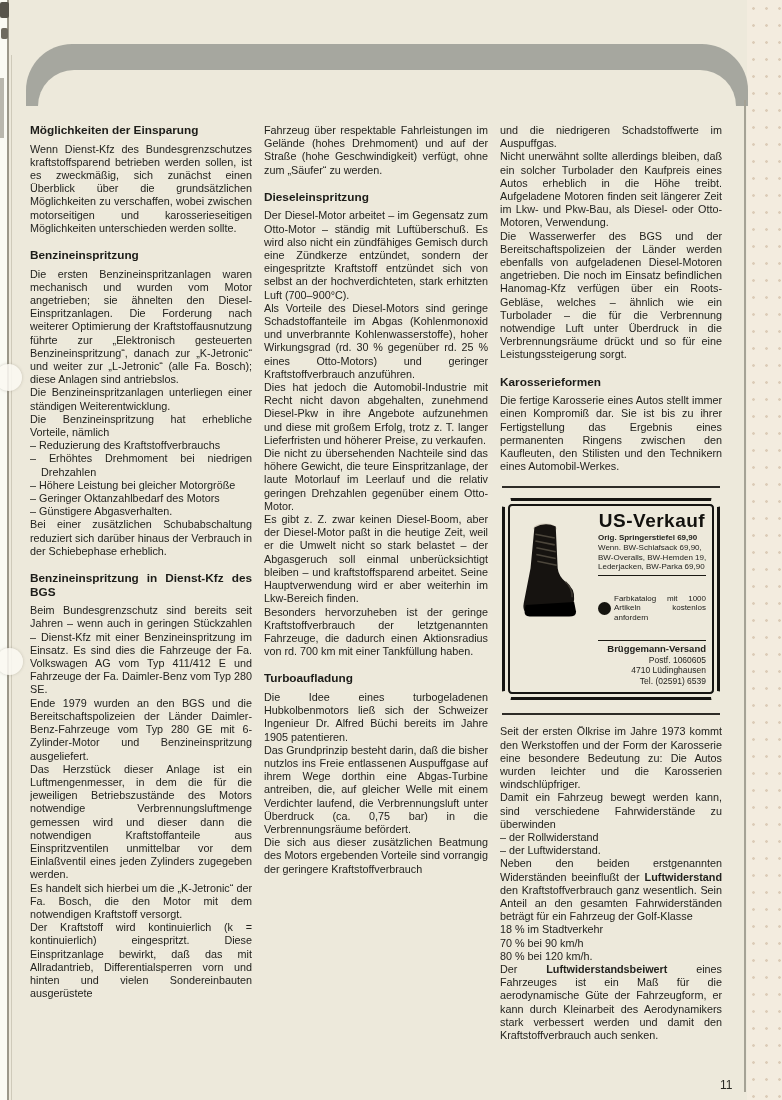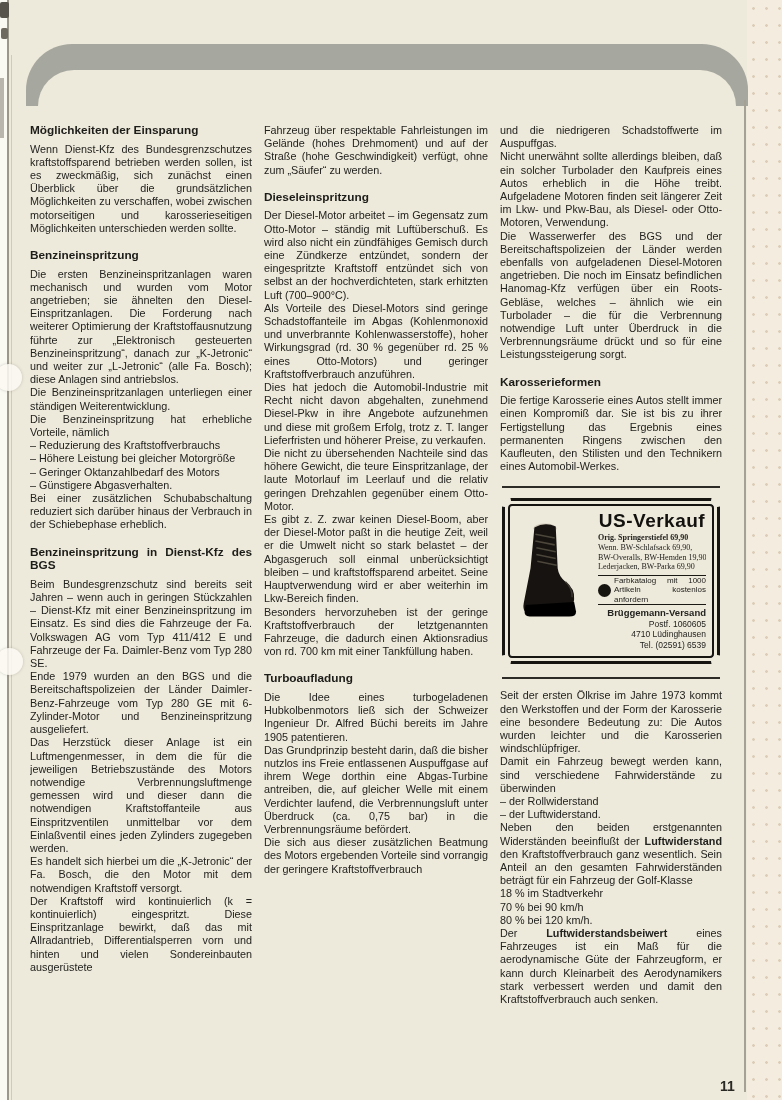--- a/index.html
+++ b/index.html
@@ -38,28 +38,28 @@
   .col > .sec-h:first-child, .blocks > .sec-h:first-child{margin-top:0;}
   .rule{height:2px;background:#2e2c27;margin:13px 2px 10px 2px;}
   
   .ad{position:relative;margin:0 2px;border:3px solid #161512;border-radius:7px;padding:3px;background:#ede9db;}
   .ad-inner{border:2px solid #161512;border-radius:4px;padding:5px 6px 6px 6px;display:flex;gap:20px;}
   .notch{position:absolute;width:13px;height:13px;border-radius:50%;background:#ede9db;}
   .n1{left:-7px;top:-7px;} .n2{right:-7px;top:-7px;} .n3{left:-7px;bottom:-7px;} .n4{right:-7px;bottom:-7px;}
   .boot{width:62px;flex:0 0 auto;margin-top:8px;}
   .ad-text{flex:1;min-width:0;}
   .ad-title{font-weight:bold;font-size:19px;line-height:20px;letter-spacing:.5px;color:#12110e;text-align:center;margin-bottom:2px;}
-  .ad-line{font-size:8px;line-height:9.6px;white-space:nowrap;overflow:hidden;font-family:Liberation Serif, serif;}
+  .ad-line{font-size:8px;line-height:9.6px;white-space:nowrap;overflow:hidden;}
   .ad-line.b{font-weight:bold;}
   .ad-cat{display:flex;align-items:center;gap:3px;border-top:1px solid #1a1913;border-bottom:1px solid #1a1913;
-    margin-top:3px;padding:0 0;font-size:8px;line-height:9.5px;}
+    margin-top:3px;padding:18px 0;font-size:8px;line-height:9.5px;}
   .dot{flex:0 0 auto;width:13px;height:13px;border-radius:50%;background:#15140f;}
   .ad-co{text-align:right;margin-top:3px;font-size:8.5px;line-height:10.5px;}
   .ad-co .co{font-weight:bold;font-size:9.5px;}
-  .pagenum{position:absolute;left:720px;top:1078px;font-size:14px;font-weight:bold;color:#2a2a24;}
+  .pagenum{position:absolute;left:720px;top:1078px;font-size:12px;font-weight:normal;color:#2a2a24;}
 </style>
 </head>
 <body>
 
 <div class="right-strip"></div>
 <div class="left-strip"></div>
 <div class="edge-left"></div>
 <div class="edge-left2"></div>
 <div class="smudge1"></div>
 <div class="smudge2"></div>
@@ -71,20 +71,21 @@
 <div class="hole h2"></div>
 
 <div class="col col1 blocks">
     <h3 class="sec-h"><span>Möglichkeiten der Einsparung</span></h3>
     <p class="para"><span>Wenn Dienst-Kfz des Bundesgrenzschutzes kraftstoffsparend betrieben werden sollen, ist es zweckmäßig, sich zunächst einen Überblick über die grundsätzlichen Möglichkeiten zu verschaffen, wobei zwischen motorseitigen und karosserieseitigen Möglichkeiten unterschieden werden sollte.</span></p>
     <h3 class="sec-h"><span>Benzineinspritzung</span></h3>
     <p class="para"><span>Die ersten Benzineinspritzanlagen waren mechanisch und wurden vom Motor angetrieben; sie ähnelten den Diesel-Einspritzanlagen. Die Forderung nach weiterer Optimierung der Kraftstoffausnutzung führte zur „Elektronisch gesteuerten Benzineinspritzung“, danach zur „K-Jetronic“ und weiter zur „L-Jetronic“ (alle Fa. Bosch); diese Anlagen sind antriebslos.</span></p>
     <p class="para"><span>Die Benzineinspritzanlagen unterliegen einer ständigen Weiterentwicklung.</span></p>
     <p class="para"><span>Die Benzineinspritzung hat erhebliche Vorteile, nämlich</span></p>
     <p class="para li"><span>– Reduzierung des Kraftstoffverbrauchs</span></p>
+    <p class="para li"><span>– Erhöhtes Drehmoment bei niedrigen Drehzahlen</span></p>
     <p class="para li"><span>– Höhere Leistung bei gleicher Motorgröße</span></p>
     <p class="para li"><span>– Geringer Oktanzahlbedarf des Motors</span></p>
     <p class="para li"><span>– Günstigere Abgasverhalten.</span></p>
     <p class="para"><span>Bei einer zusätzlichen Schubabschaltung reduziert sich darüber hinaus der Verbrauch in der Schiebephase erheblich.</span></p>
     <h3 class="sec-h"><span>Benzineinspritzung in Dienst-Kfz des BGS</span></h3>
     <p class="para"><span>Beim Bundesgrenzschutz sind bereits seit Jahren – wenn auch in geringen Stückzahlen – Dienst-Kfz mit einer Benzineinspritzung im Einsatz. Es sind dies die Fahrzeuge der Fa. Volkswagen AG vom Typ 411/412 E und Fahrzeuge der Fa. Daimler-Benz vom Typ 280 SE.</span></p>
     <p class="para"><span>Ende 1979 wurden an den BGS und die Bereitschaftspolizeien der Länder Daimler-Benz-Fahrzeuge vom Typ 280 GE mit 6-Zylinder-Motor und Benzineinspritzung ausgeliefert.</span></p>
     <p class="para"><span>Das Herzstück dieser Anlage ist ein Luftmengenmesser, in dem die für die jeweiligen Betriebszustände des Motors notwendige Verbrennungsluftmenge gemessen wird und dieser dann die notwendigen Kraftstoffanteile aus Einspritzventilen unmittelbar vor dem Einlaßventil eines jeden Zylinders zugegeben werden.</span></p>
     <p class="para"><span>Es handelt sich hierbei um die „K-Jetronic“ der Fa. Bosch, die den Motor mit dem notwendigen Kraftstoff versorgt.</span></p>
     <p class="para"><span>Der Kraftstoff wird kontinuierlich (k = kontinuierlich) eingespritzt. Diese Einspritzanlage bewirkt, daß das mit Allradantrieb, Differentialsperren vorn und hinten und vielen Sondereinbauten ausgerüstete</span></p>

